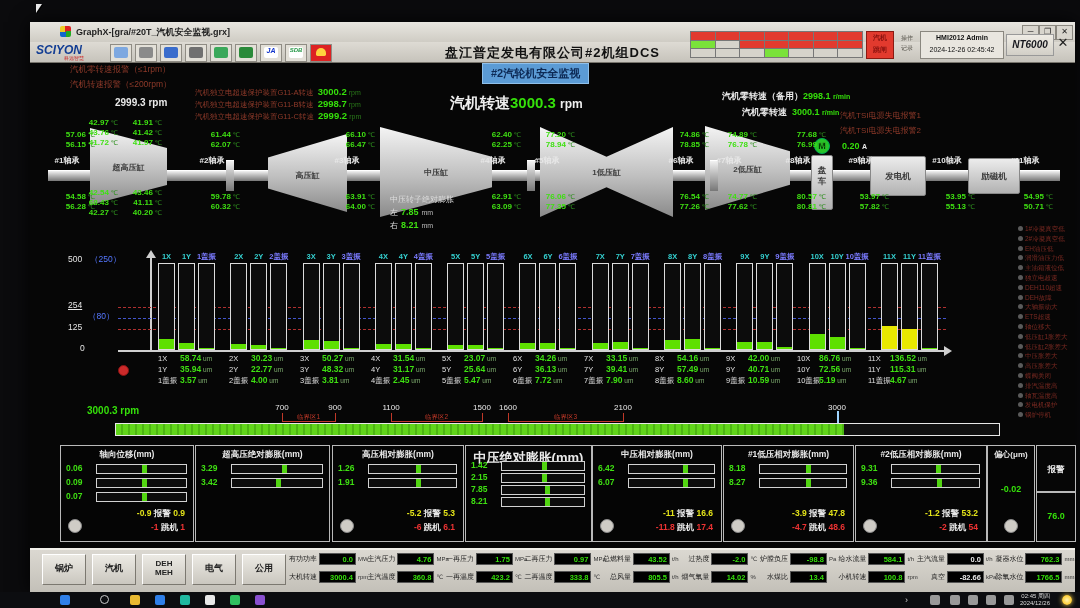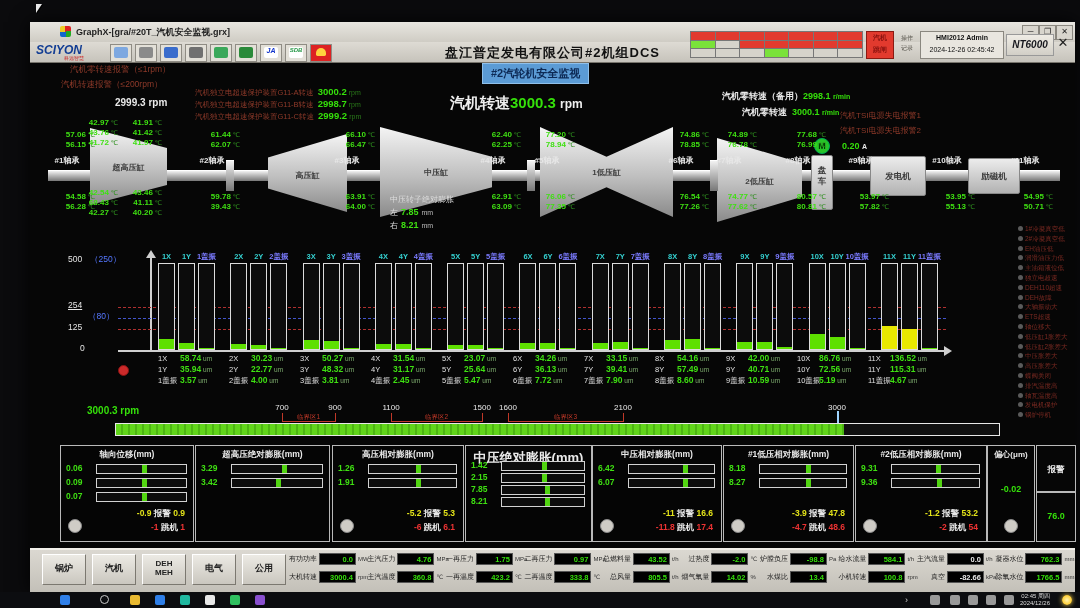--- a/index.html
+++ b/index.html
@@ -166,21 +166,21 @@
   <div class="abs hmibox">
     <span>HMI2012</span>
     <span>Admin</span><br>
     <span style="font-weight:normal"><i style="font-style:normal">2024-12-26</i> <i style="font-style:normal">02:45:42</i></span>
   </div>
   <div class="abs brand">NT6000</div>
   <div class="abs bigx">✕</div>
 
   <div class="abs tab">#2汽轮机安全监视</div>
   <div class="abs dkred alarmline" style="left:40px;top:42px">汽机零转速报警（≤1rpm）</div>
-  <div class="abs dkred alarmline" style="left:31px;top:57px">汽机转速报警（≤200rpm）</div>
+  <div class="abs dkred alarmline" style="left:40px;top:57px">汽机转速报警（≤200rpm）</div>
   <div class="abs white" style="left:85px;top:75px;font-size:10px;font-weight:bold">
     <span>2999.3</span> <span>rpm</span>
   </div>
   <div id="g11rows">
       <div class="g11row" style="left: 165px; top: 64px;"><span>汽机独立电超速保护装置G11-A转速</span><b>3000.2</b> <i>rpm</i></div>
       <div class="g11row" style="left: 165px; top: 76px;"><span>汽机独立电超速保护装置G11-B转速</span><b>2998.7</b> <i>rpm</i></div>
       <div class="g11row" style="left: 165px; top: 88px;"><span>汽机独立电超速保护装置G11-C转速</span><b>2999.2</b> <i>rpm</i></div>
     </div>
   <div class="abs mainspeed" style="left:420px;top:72px">
     <span>汽机转速</span><b>3000.3</b> <span style="font-size:12px">rpm</span>
@@ -201,37 +201,37 @@
       </div>
       <div class="abs cyl" style="left: 238px; top: 112px; width: 79px; height: 78px; clip-path: polygon(0px 30%, 100% 0px, 100% 100%, 0px 70%);">
         <div class="clabel" style="top: 36px;">高压缸</div>
       </div>
       <div class="abs cyl" style="left: 350px; top: 105px; width: 112px; height: 90px; clip-path: polygon(0px 0px, 100% 33%, 100% 67%, 0px 100%);">
         <div class="clabel" style="top: 40px;">中压缸</div>
       </div>
       <div class="abs cyl" style="left: 510px; top: 105px; width: 133px; height: 90px; clip-path: polygon(0px 0px, 50% 33%, 100% 0px, 100% 100%, 50% 67%, 0px 100%);">
         <div class="clabel" style="top: 40px;">1低压缸</div>
       </div>
-      <div class="abs cyl" style="left: 675px; top: 116px; width: 85px; height: 84px; clip-path: polygon(0px 0px, 100% 30%, 100% 70%, 0px 100%); margin-left: 12px;">
+      <div class="abs cyl" style="left: 675px; top: 104px; width: 85px; height: 84px; clip-path: polygon(0px 0px, 100% 30%, 100% 70%, 0px 100%);">
         <div class="clabel" style="top: 38px;">2低压缸</div>
       </div>
       <div class="abs shaft" style="left: 196px; top: 138px; width: 8px; height: 30px;"></div>
       <div class="abs shaft" style="left: 497px; top: 138px; width: 8px; height: 30px;"></div>
       <div class="abs shaft" style="left: 680px; top: 138px; width: 8px; height: 30px;"></div>
       <div class="abs eqbox" style="left: 781px; top: 133px; width: 20px; height: 44px; line-height: 11px; padding-top: 9px;">盘<br>车</div>
       <div class="motor abs" style="left: 784px; top: 116px;">M</div>
       <div class="abs" style="left: 812px; top: 119px; font-size: 9px; font-weight: bold;"><b class="grn">0.20</b> <span class="white" style="font-size:7px">A</span></div>
       <div class="abs eqbox" style="left: 840px; top: 134px; width: 54px; height: 38px; line-height: 38px;">发电机</div>
       <div class="abs eqbox" style="left: 938px; top: 136px; width: 50px; height: 34px; line-height: 34px;">励磁机</div>
       <div class="bearlabel" style="left: 13px; top: 133px; width: 48px;">#1轴承</div>
       <div class="temps" style="left: 7px; top: 108px; width: 58px;"><b>57.06</b><i> ℃</i><br><b>56.15</b><i> ℃</i></div>
       <div class="temps" style="left: 7px; top: 170px; width: 58px;"><b>54.58</b><i> ℃</i><br><b>56.28</b><i> ℃</i></div>
       <div class="bearlabel" style="left: 158px; top: 133px; width: 48px;">#2轴承</div>
       <div class="temps" style="left: 152px; top: 108px; width: 58px;"><b>61.44</b><i> ℃</i><br><b>62.07</b><i> ℃</i></div>
-      <div class="temps" style="left: 152px; top: 170px; width: 58px;"><b>59.78</b><i> ℃</i><br><b>39.43</b><i> ℃</i></div>
+      <div class="temps" style="left: 152px; top: 170px; width: 58px;"><b>59.78</b><i> ℃</i><br><b>60.32</b><i> ℃</i></div>
       <div class="bearlabel" style="left: 293px; top: 133px; width: 48px;">#3轴承</div>
       <div class="temps" style="left: 287px; top: 108px; width: 58px;"><b>66.10</b><i> ℃</i><br><b>66.47</b><i> ℃</i></div>
       <div class="temps" style="left: 287px; top: 170px; width: 58px;"><b>63.91</b><i> ℃</i><br><b>64.00</b><i> ℃</i></div>
       <div class="bearlabel" style="left: 439px; top: 133px; width: 48px;">#4轴承</div>
       <div class="temps" style="left: 433px; top: 108px; width: 58px;"><b>62.40</b><i> ℃</i><br><b>62.25</b><i> ℃</i></div>
       <div class="temps" style="left: 433px; top: 170px; width: 58px;"><b>62.91</b><i> ℃</i><br><b>63.09</b><i> ℃</i></div>
       <div class="bearlabel" style="left: 493px; top: 133px; width: 48px;">#5轴承</div>
       <div class="temps" style="left: 487px; top: 108px; width: 58px;"><b>77.20</b><i> ℃</i><br><b>78.94</b><i> ℃</i></div>
       <div class="temps" style="left: 487px; top: 170px; width: 58px;"><b>76.06</b><i> ℃</i><br><b>77.35</b><i> ℃</i></div>
       <div class="bearlabel" style="left: 627px; top: 133px; width: 48px;">#6轴承</div>

